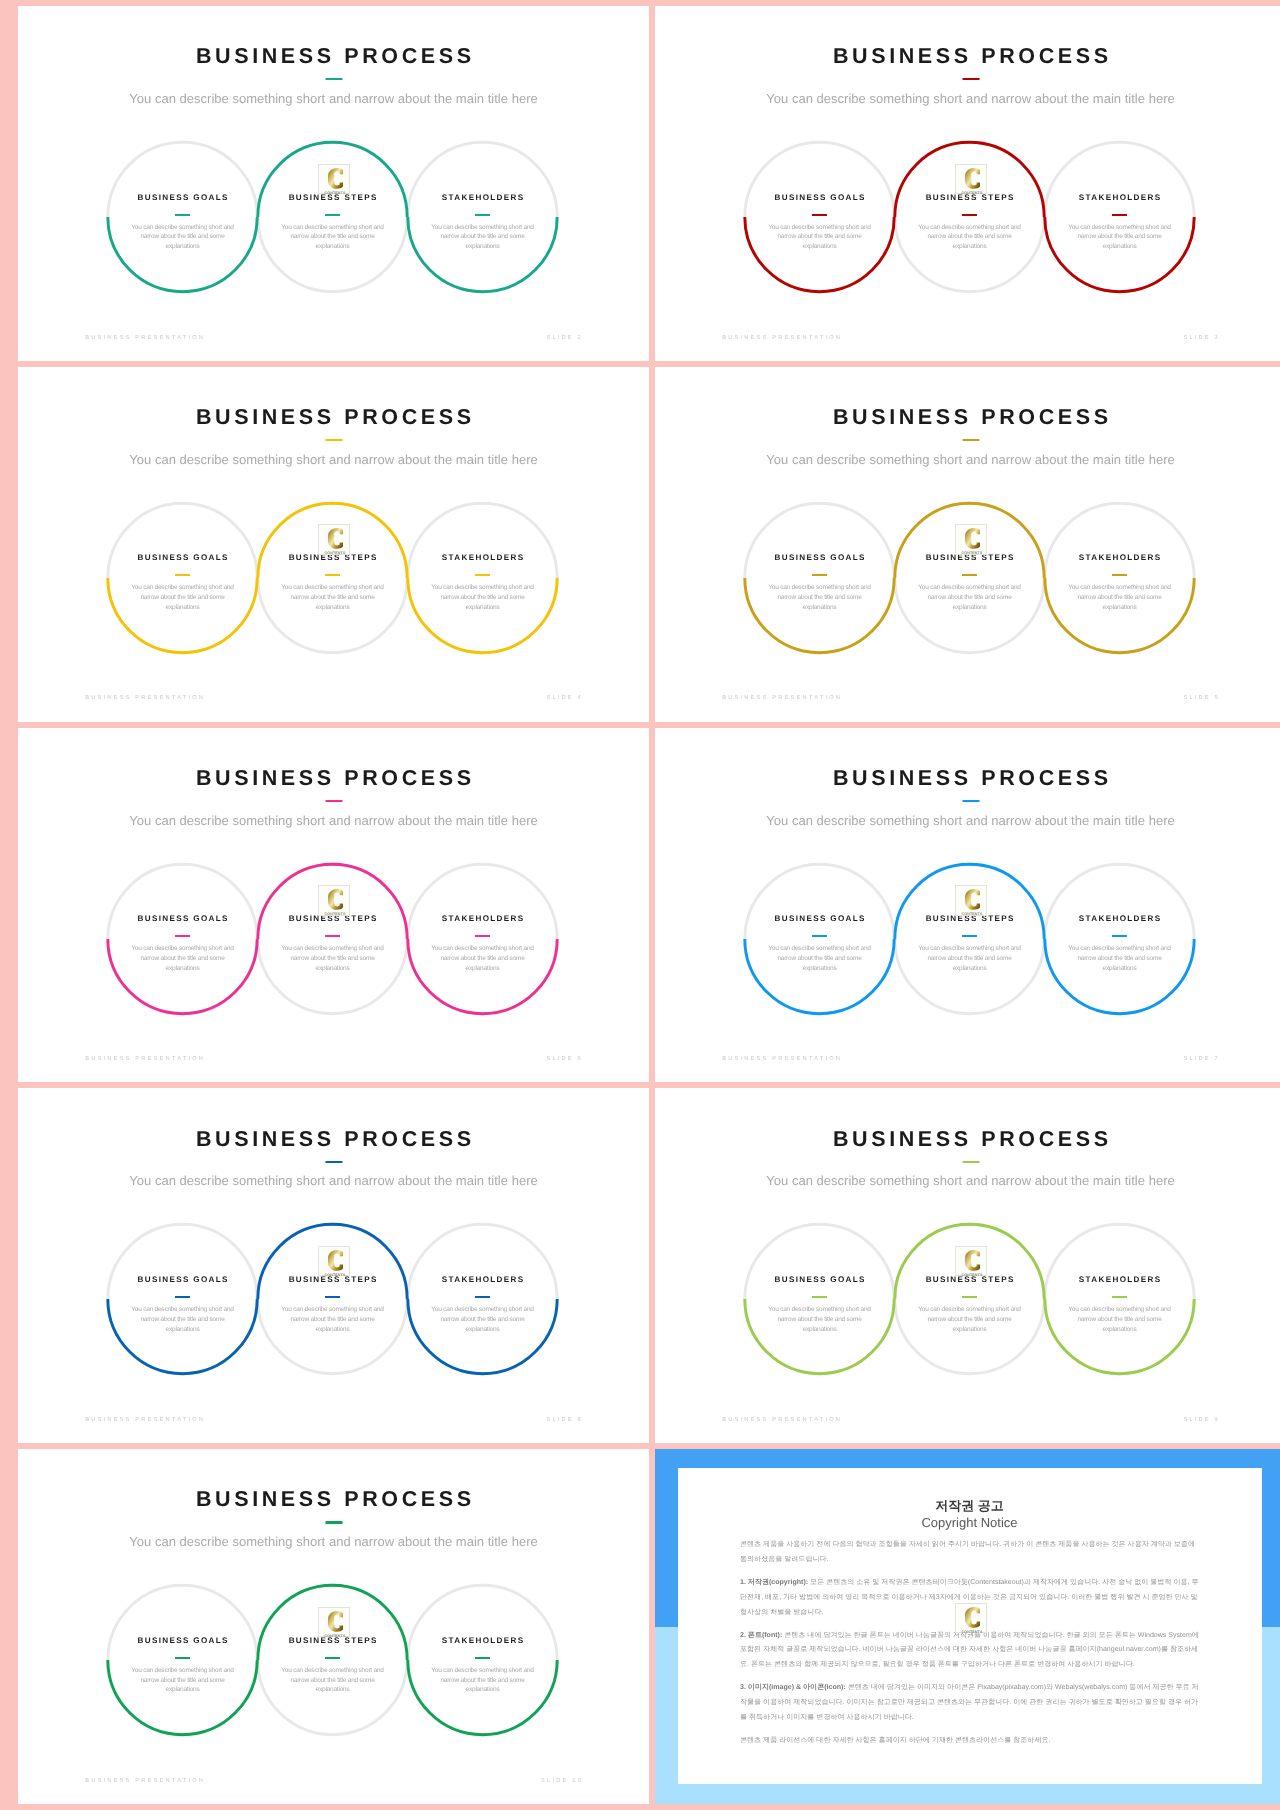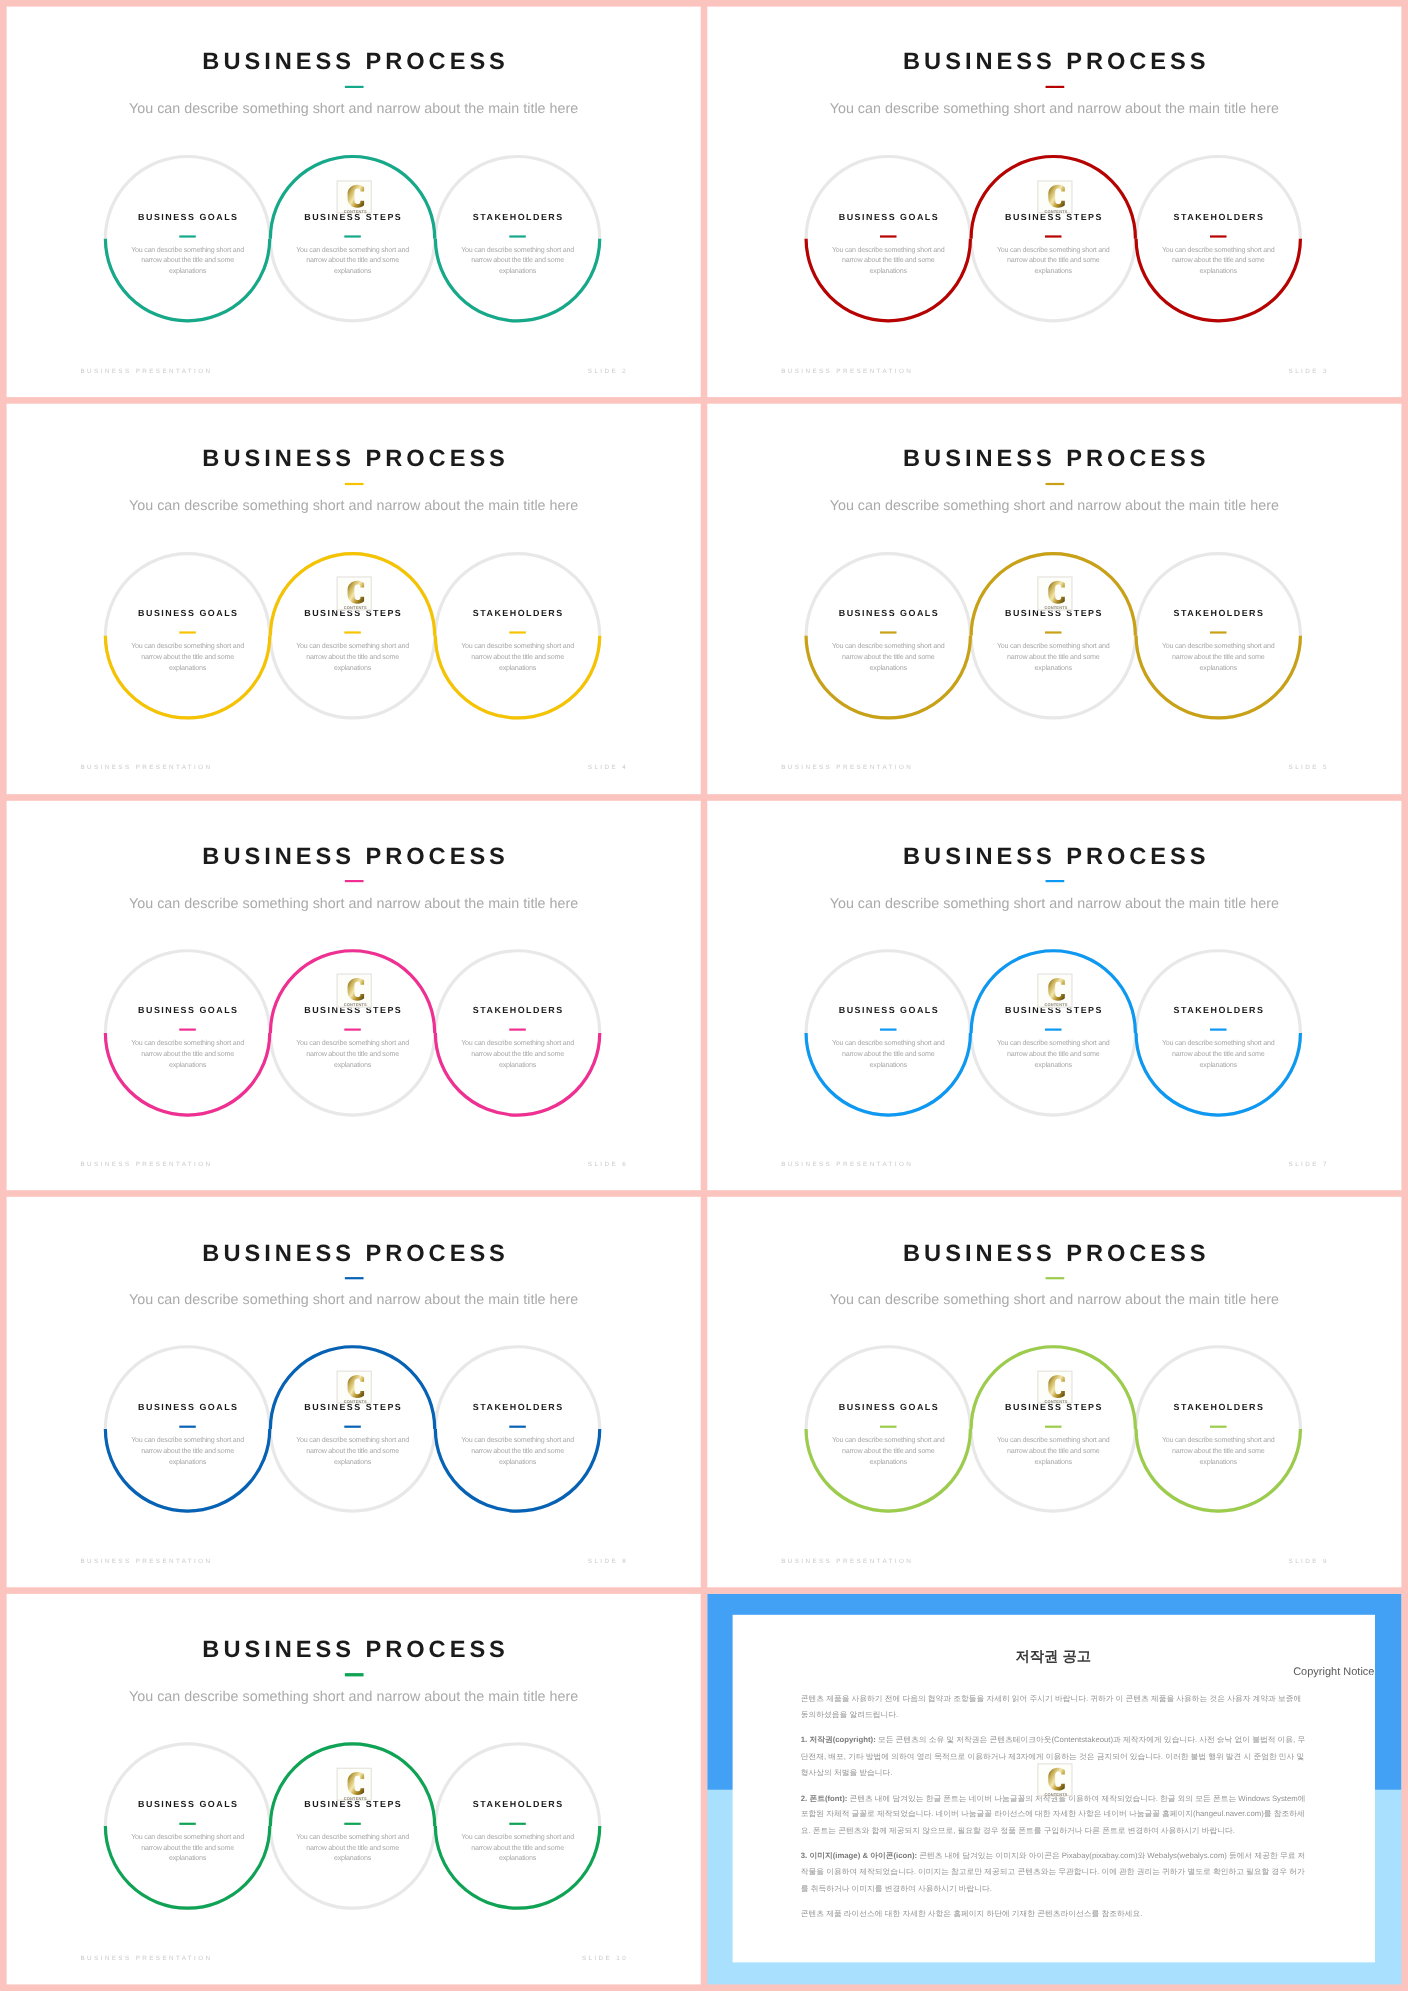--- a/index.html
+++ b/index.html
@@ -14,21 +14,21 @@
     position:relative;width:1280px;height:1810px;
     display:grid;
     grid-template-columns:631px 631px;
     grid-template-rows:repeat(5,354.8px);
     gap:6px;
     padding:6px;
     box-sizing:border-box;
   }
   .slide{
     position:relative;background:#ffffff;overflow:hidden;
-    width:631px;height:354.8px;
+    width:631px;height:354.8px;margin-left:12px;
   }
 
   
   .s-title{
     position:absolute;left:0;right:0;top:40.3px;text-align:center;
     font-size:21.5px;font-weight:700;letter-spacing:3.6px;color:#1b1b1b;
     line-height:1;text-indent:3.6px;
   }
   .s-rule{
     position:absolute;left:50%;top:72.2px;width:17px;height:2.2px;
@@ -71,22 +71,22 @@
   .cslide .topband{position:absolute;left:0;top:0;right:0;height:177.5px;background:#42a0f5;}
   .cpanel{
     position:absolute;left:22.5px;top:18.5px;right:24.5px;bottom:19.5px;background:#fff;
     overflow:hidden;
   }
   .cp-title{
     position:absolute;left:0;right:0;top:31.5px;text-align:center;
     font-size:13px;font-weight:700;color:#3a3a3a;line-height:1;
   }
   .cp-sub{
-    position:absolute;left:0;right:0;top:48px;text-align:right;
-    font-size:10px;color:#585858;line-height:1;
+    position:absolute;left:0;right:0;top:48px;text-align:center;
+    font-size:13px;color:#585858;line-height:1;
   }
   .cp-body{
     position:absolute;left:62.5px;right:58.5px;top:70.5px;
     font-size:7.05px;line-height:14.7px;color:#919191;
   }
   .cp-body p{margin:0 0 8.5px;}
   .cp-body b{font-weight:700;color:#7a7a7a;}
   .cwm{position:absolute;left:299.5px;top:153.5px;width:32px;height:30.5px;border:0.8px solid #e4e2dc;box-sizing:border-box;background:rgba(253,253,250,.75);}
 </style>
 </head>

